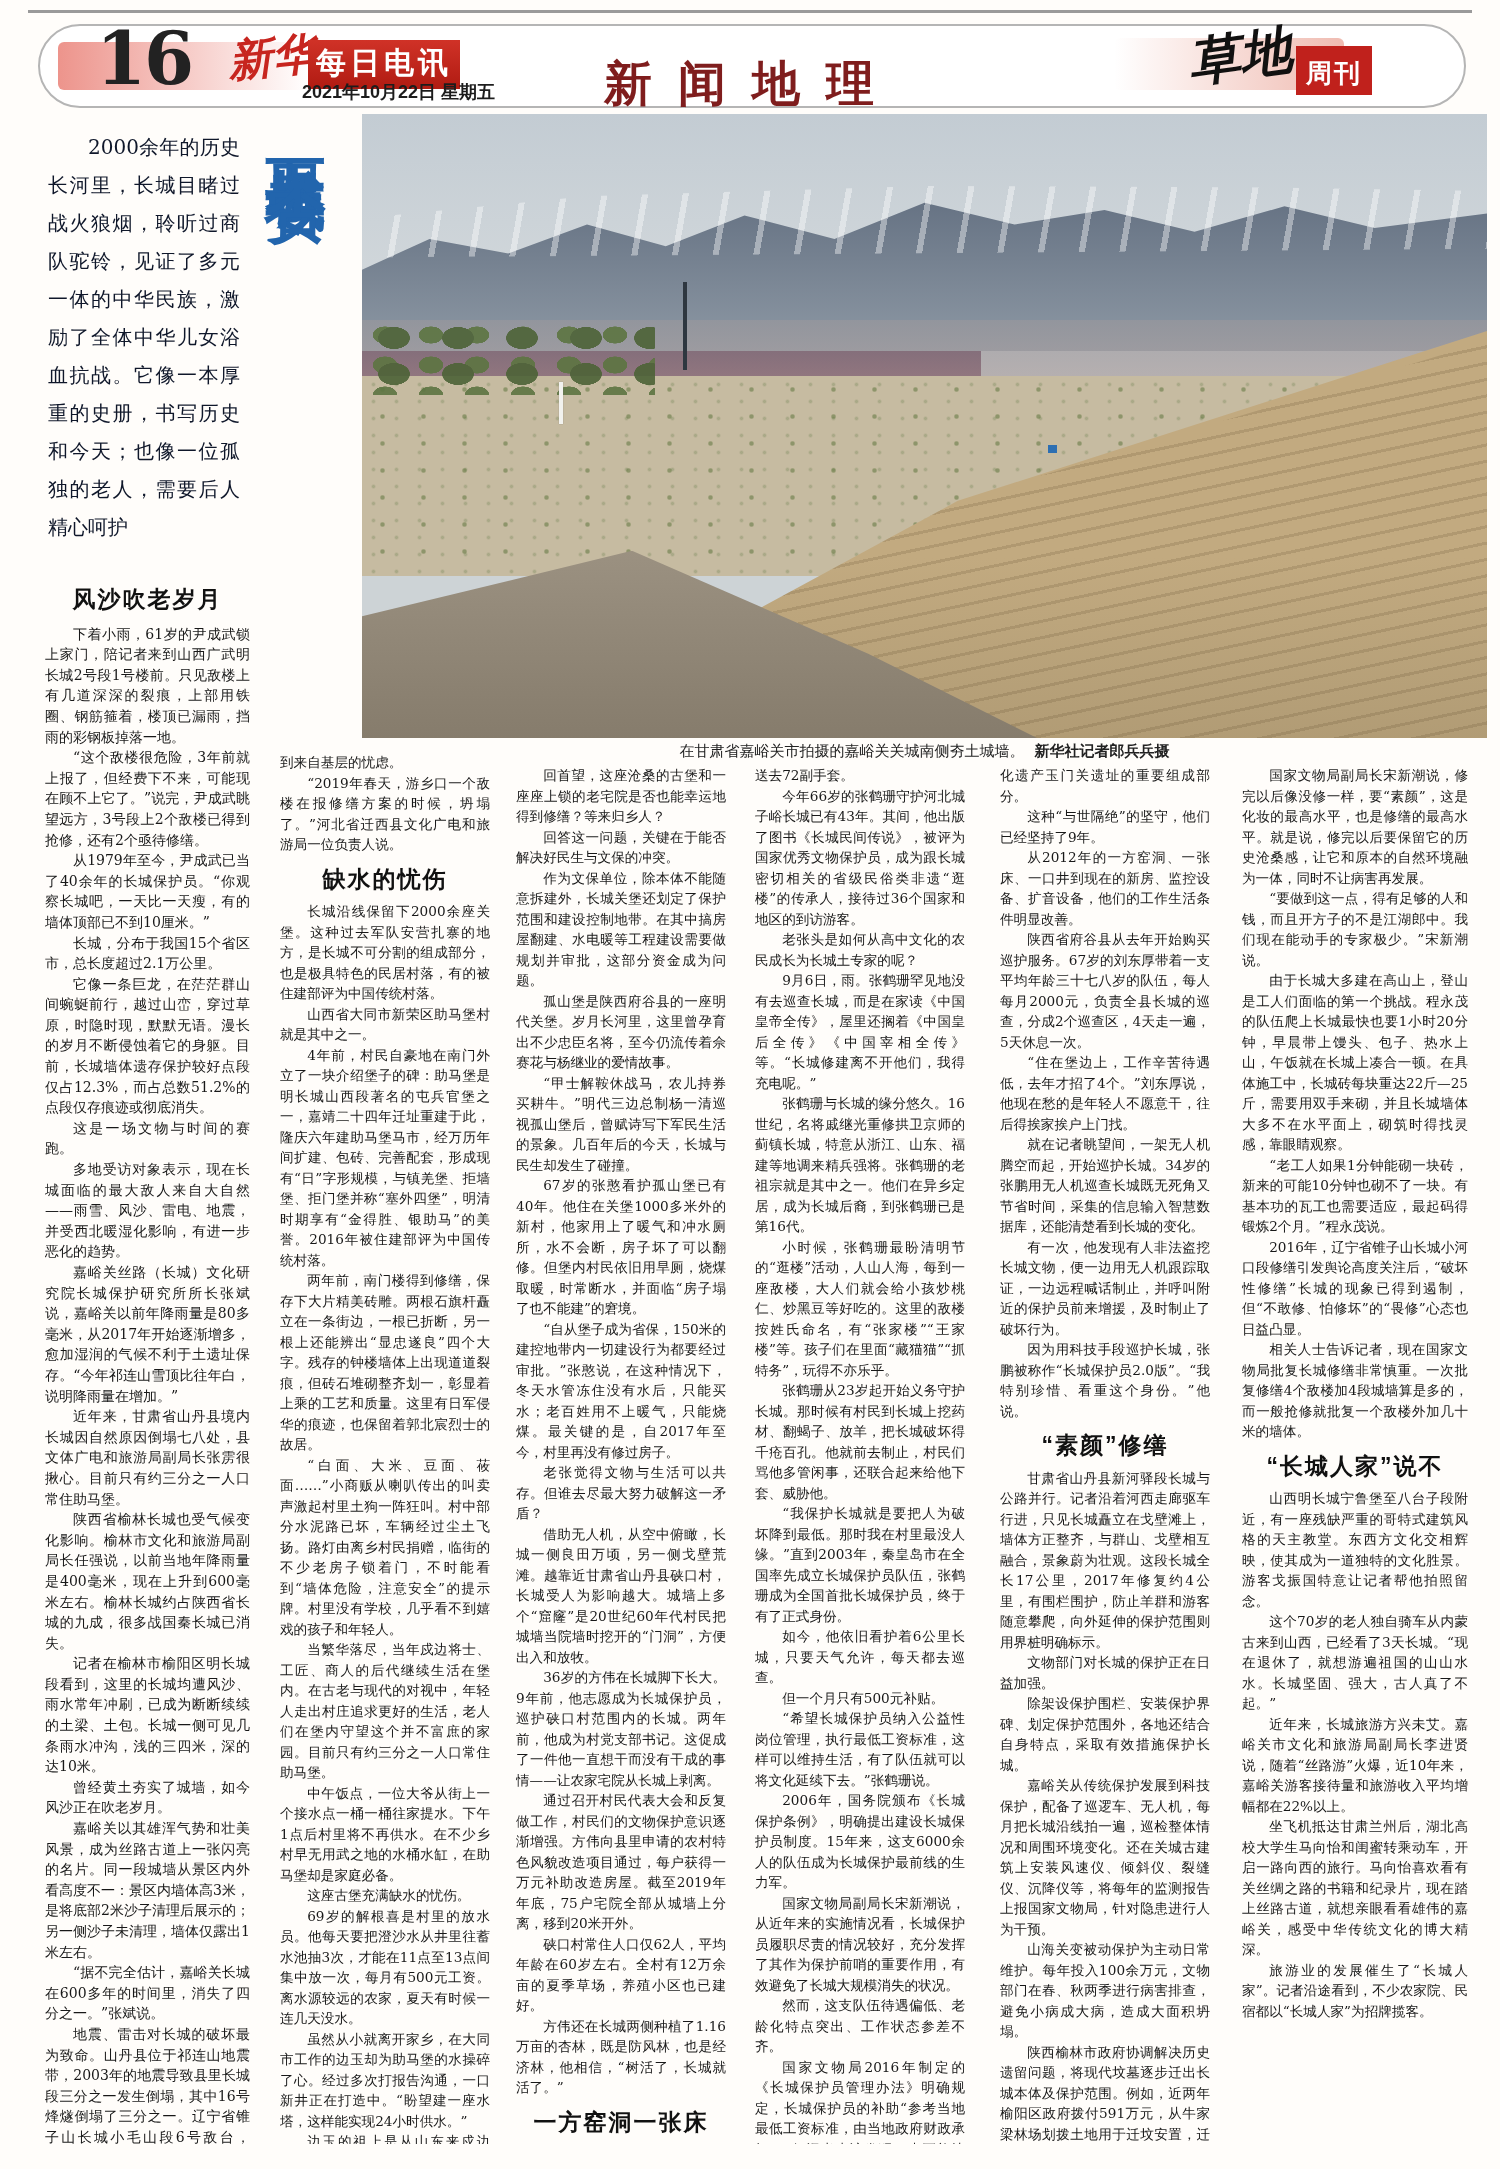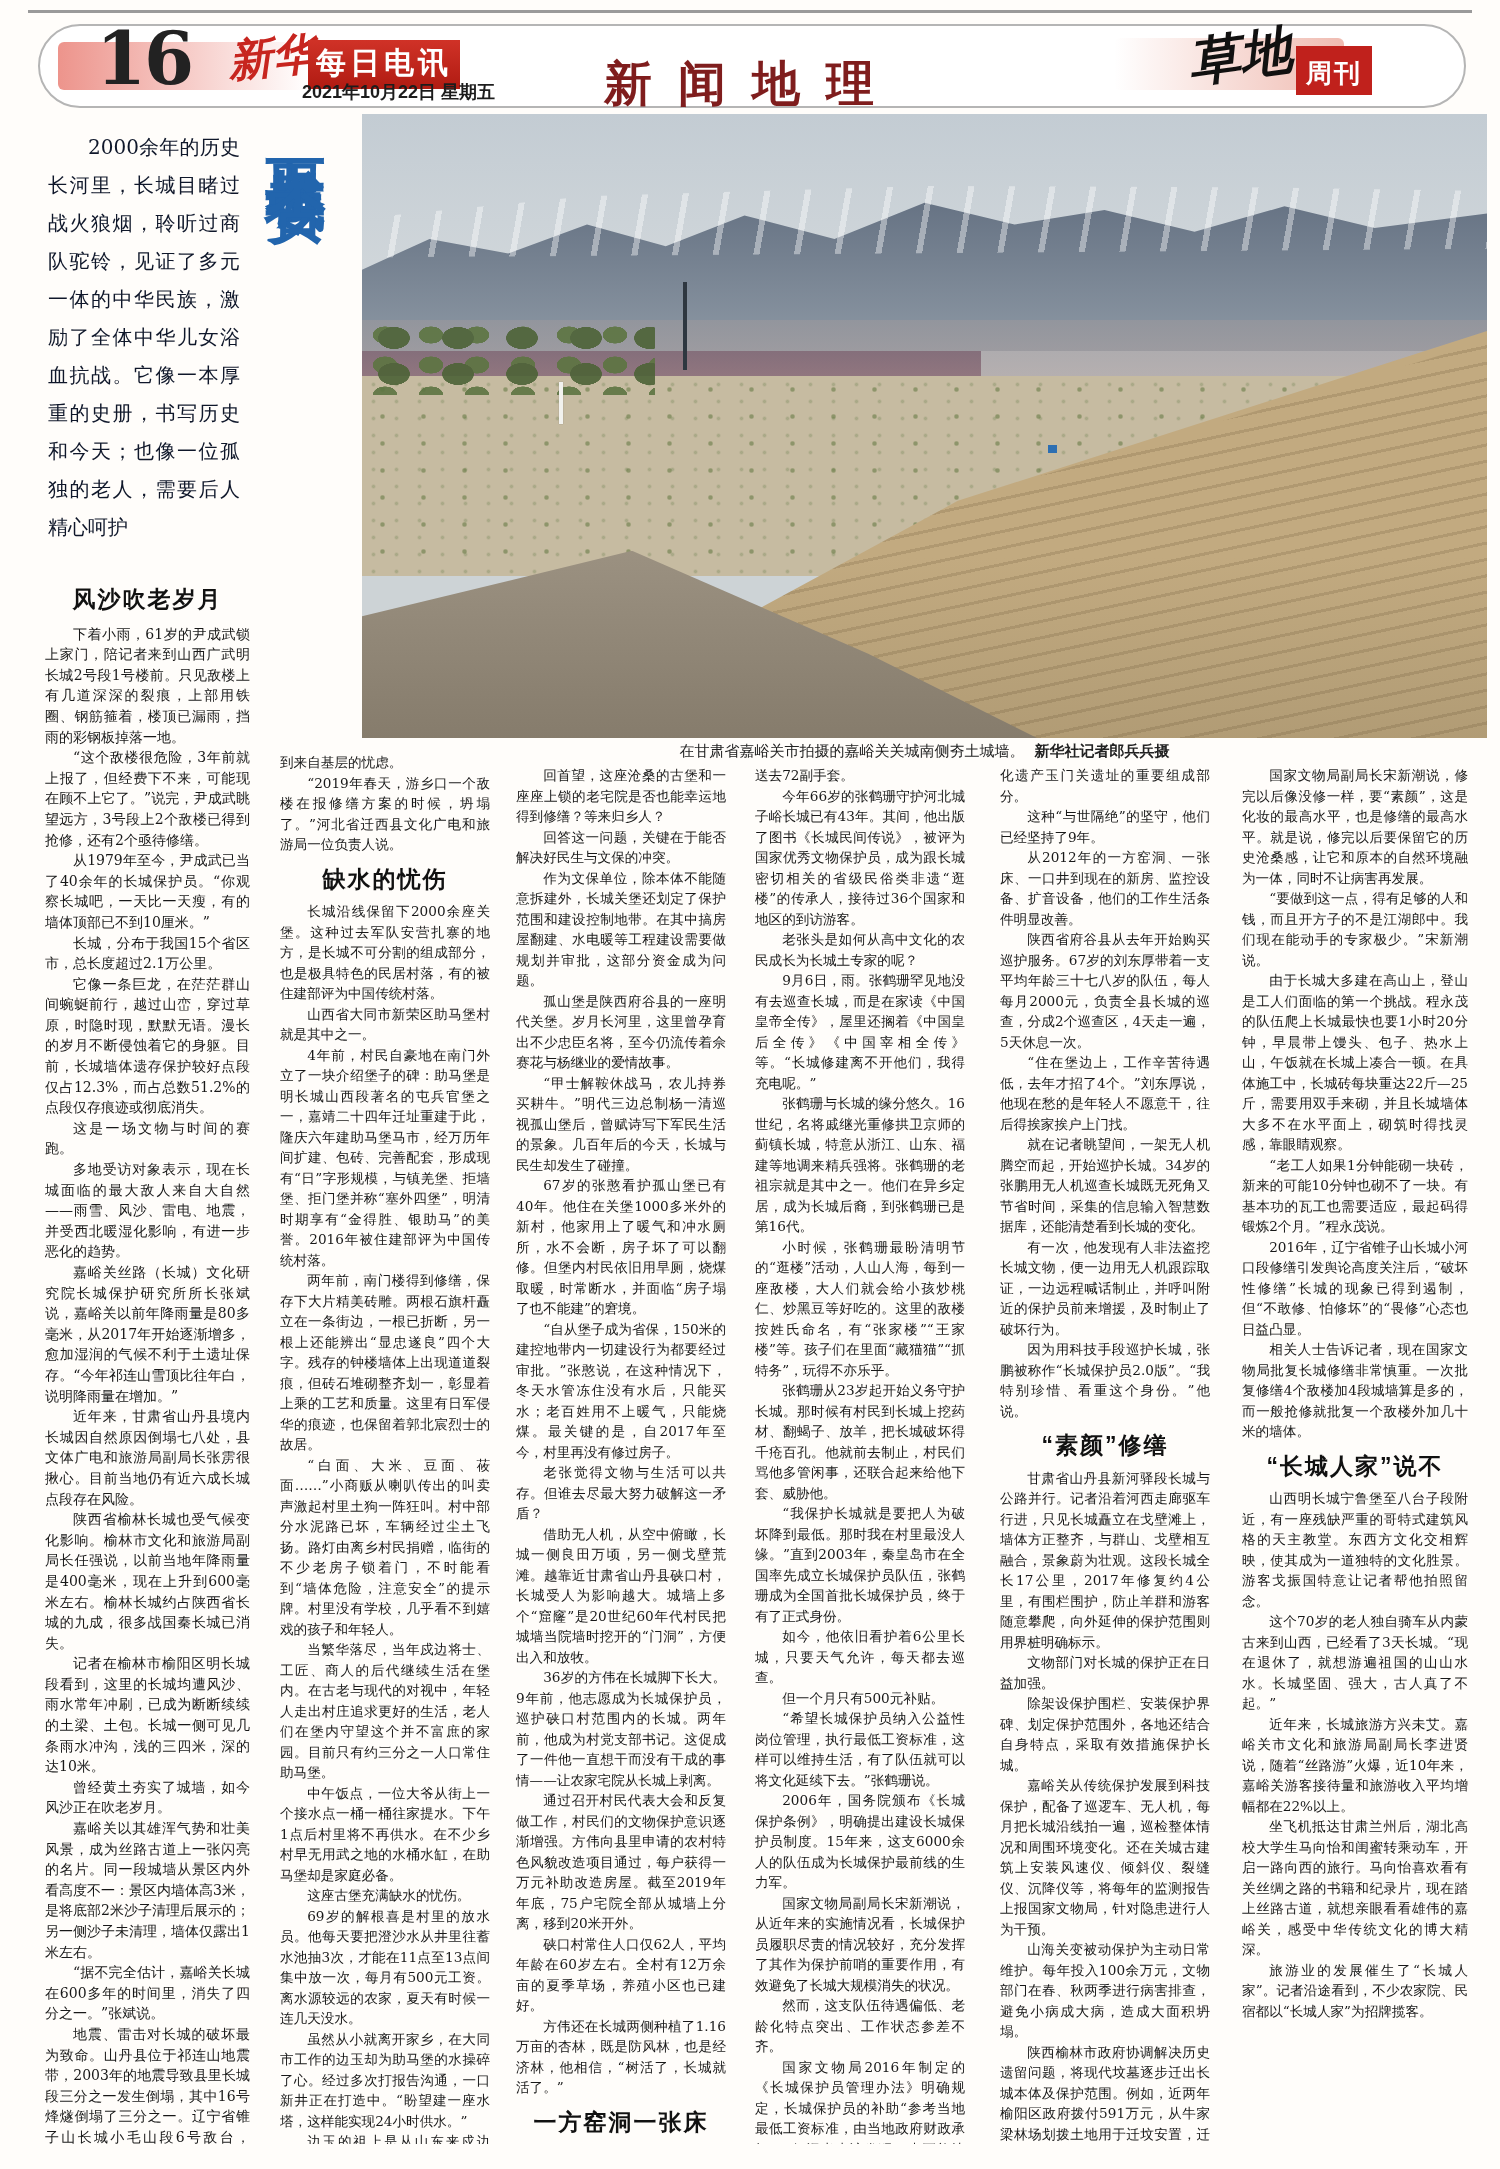--- a/index.html
+++ b/index.html
@@ -131,21 +131,21 @@
   <div id="col-a" class="bodycol">
       <h3 class="h">风沙吹老岁月</h3>
       <p class="p">下着小雨，61岁的尹成武锁上家门，陪记者来到山西广武明长城2号段1号楼前。只见敌楼上有几道深深的裂痕，上部用铁圈、钢筋箍着，楼顶已漏雨，挡雨的彩钢板掉落一地。</p>
       <p class="p">“这个敌楼很危险，3年前就上报了，但经费下不来，可能现在顾不上它了。”说完，尹成武眺望远方，3号段上2个敌楼已得到抢修，还有2个亟待修缮。</p>
       <p class="p">从1979年至今，尹成武已当了40余年的长城保护员。“你观察长城吧，一天比一天瘦，有的墙体顶部已不到10厘米。”</p>
       <p class="p">长城，分布于我国15个省区市，总长度超过2.1万公里。</p>
       <p class="p">它像一条巨龙，在茫茫群山间蜿蜒前行，越过山峦，穿过草原，时隐时现，默默无语。漫长的岁月不断侵蚀着它的身躯。目前，长城墙体遗存保护较好点段仅占12.3%，而占总数51.2%的点段仅存痕迹或彻底消失。</p>
       <p class="p">这是一场文物与时间的赛跑。</p>
       <p class="p">多地受访对象表示，现在长城面临的最大敌人来自大自然——雨雪、风沙、雷电、地震，并受西北暖湿化影响，有进一步恶化的趋势。</p>
       <p class="p">嘉峪关丝路（长城）文化研究院长城保护研究所所长张斌说，嘉峪关以前年降雨量是80多毫米，从2017年开始逐渐增多，愈加湿润的气候不利于土遗址保存。“今年祁连山雪顶比往年白，说明降雨量在增加。”</p>
-      <p class="p">近年来，甘肃省山丹县境内长城因自然原因倒塌七八处，县文体广电和旅游局副局长张雳很揪心。目前当地仍有近六成长城点段存在风险。</p>
+      <p class="p">近年来，甘肃省山丹县境内长城因自然原因倒塌七八处，县文体广电和旅游局副局长张雳很揪心。目前只有约三分之一人口常住助马堡。</p>
       <p class="p">陕西省榆林长城也受气候变化影响。榆林市文化和旅游局副局长任强说，以前当地年降雨量是400毫米，现在上升到600毫米左右。榆林长城约占陕西省长城的九成，很多战国秦长城已消失。</p>
       <p class="p">记者在榆林市榆阳区明长城段看到，这里的长城均遭风沙、雨水常年冲刷，已成为断断续续的土梁、土包。长城一侧可见几条雨水冲沟，浅的三四米，深的达10米。</p>
       <p class="p">曾经黄土夯实了城墙，如今风沙正在吹老岁月。</p>
       <p class="p">嘉峪关以其雄浑气势和壮美风景，成为丝路古道上一张闪亮的名片。同一段城墙从景区内外看高度不一：景区内墙体高3米，是将底部2米沙子清理后展示的；另一侧沙子未清理，墙体仅露出1米左右。</p>
       <p class="p">“据不完全估计，嘉峪关长城在600多年的时间里，消失了四分之一。”张斌说。</p>
       <p class="p">地震、雷击对长城的破坏最为致命。山丹县位于祁连山地震带，2003年的地震导致县里长城段三分之一发生倒塌，其中16号烽燧倒塌了三分之一。辽宁省锥子山长城小毛山段6号敌台，2012年经过一场大雨，又遭雷击，一半建筑已经坍塌。</p>
     </div>
   <div id="col-b" class="bodycol">
       <p class="pc">到来自基层的忧虑。</p>
       <p class="p">“2019年春天，游乡口一个敌楼在报修缮方案的时候，坍塌了。”河北省迁西县文化广电和旅游局一位负责人说。</p>

